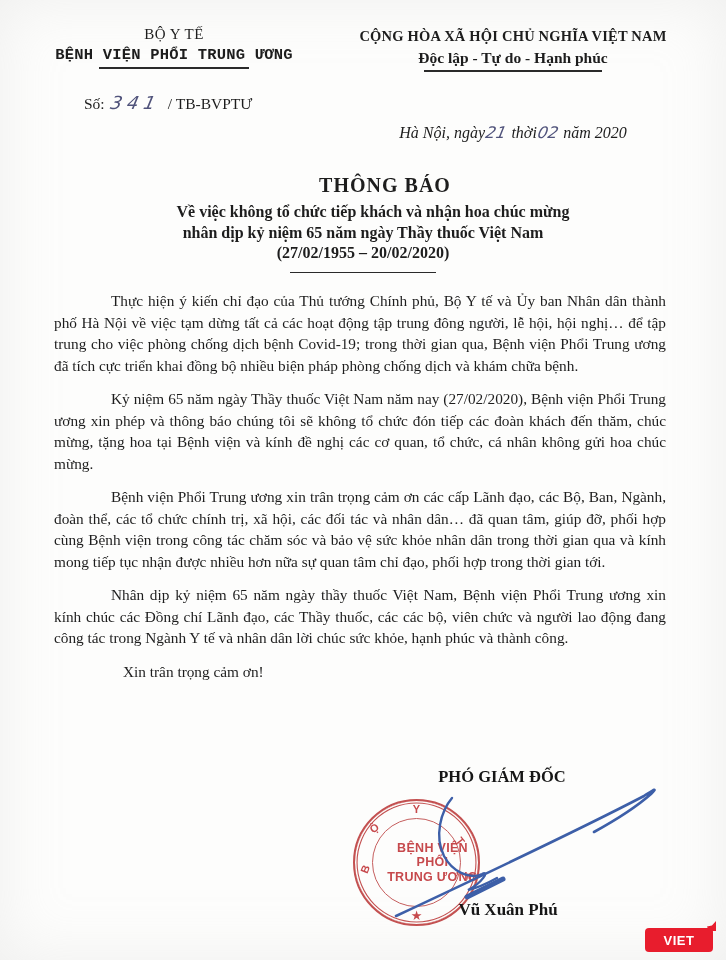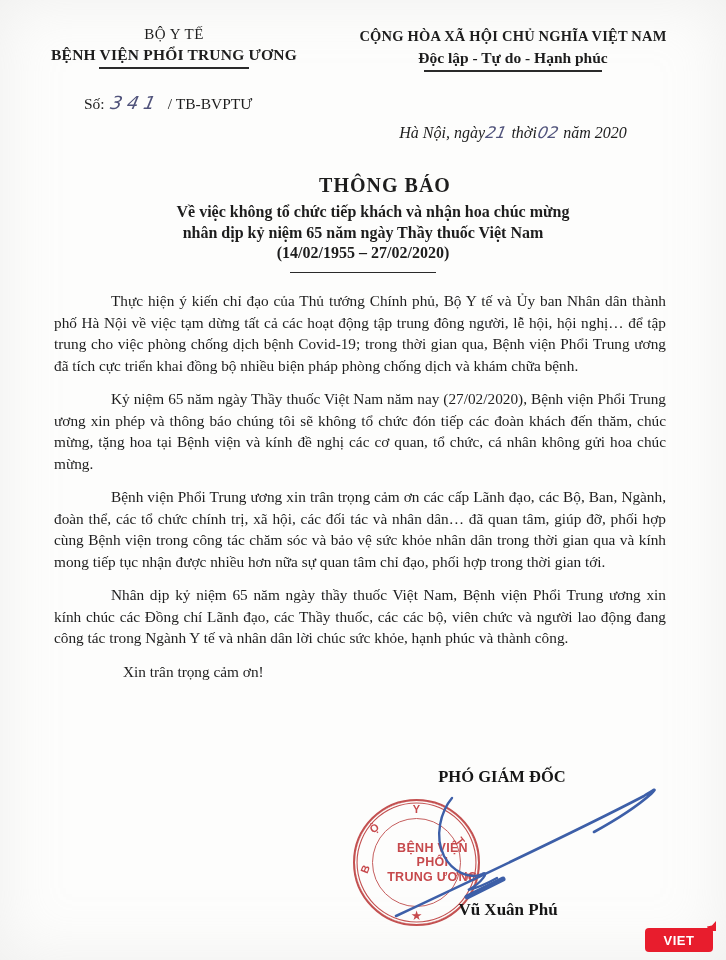--- a/index.html
+++ b/index.html
@@ -12,21 +12,21 @@
     color:#1d1d1d;
     overflow:hidden;
     box-shadow: inset 0 0 60px rgba(200,200,200,0.25);
   }
   
   .hdr-left {
     position:absolute; left:38px; top:26px; width:272px;
     text-align:center;
   }
   .hdr-left .ministry { font-size:15px; letter-spacing:0.5px; }
-  .hdr-left .org { font-weight:bold; font-size:15.5px; margin-top:3px; letter-spacing:0.2px; }
+  .hdr-left .org { font-weight:bold; font-size:15.5px; margin-top:3px; letter-spacing:0.2px;font-family:Liberation Mono, monospace; }
   .hdr-underline { width:150px; height:1.5px; background:#2a2a2a; margin:3px auto 0; }
   .doc-number {
     position:absolute; left:84px; top:92px; font-size:15.5px; white-space:nowrap;
   }
   .handwriting {
     display:inline-block;
     font-family:"DejaVu Sans", sans-serif;
     font-style:italic;
     color:#50537b;
     transform:skewX(-12deg);
@@ -142,21 +142,21 @@
   <div class="date-line">
     <span>Hà Nội, ngày</span><span class="handwriting">21</span>
     <span>thời</span><span class="handwriting">02</span>
     <span>năm 2020</span>
   </div>
 
   <div class="title-block">
     <div class="title-main">THÔNG BÁO</div>
     <div class="title-sub first">Về việc không tổ chức tiếp khách và nhận hoa chúc mừng</div>
     <div class="title-sub">nhân dịp kỷ niệm 65 năm ngày Thầy thuốc Việt Nam</div>
-    <div class="title-sub">(14/02/1955 – 27/02/2020)</div>
+    <div class="title-sub">(27/02/1955 – 20/02/2020)</div>
     <div class="title-divider"></div>
   </div>
 
   <div class="body-text">
     <p>Thực hiện ý kiến chỉ đạo của Thủ tướng Chính phủ, Bộ Y tế và Ủy ban Nhân dân thành phố Hà Nội về việc tạm dừng tất cả các hoạt động tập trung đông người, lễ hội, hội nghị… để tập trung cho việc phòng chống dịch bệnh Covid-19; trong thời gian qua, Bệnh viện Phổi Trung ương đã tích cực triển khai đồng bộ nhiều biện pháp phòng chống dịch và khám chữa bệnh.</p>
     <p>Kỷ niệm 65 năm ngày Thầy thuốc Việt Nam năm nay (27/02/2020), Bệnh viện Phổi Trung ương xin phép và thông báo chúng tôi sẽ không tổ chức đón tiếp các đoàn khách đến thăm, chúc mừng, tặng hoa tại Bệnh viện và kính đề nghị các cơ quan, tổ chức, cá nhân không gửi hoa chúc mừng.</p>
     <p>Bệnh viện Phổi Trung ương xin trân trọng cảm ơn các cấp Lãnh đạo, các Bộ, Ban, Ngành, đoàn thể, các tổ chức chính trị, xã hội, các đối tác và nhân dân… đã quan tâm, giúp đỡ, phối hợp cùng Bệnh viện trong công tác chăm sóc và bảo vệ sức khỏe nhân dân trong thời gian qua và kính mong tiếp tục nhận được nhiều hơn nữa sự quan tâm chỉ đạo, phối hợp trong thời gian tới.</p>
     <p class="last">Nhân dịp kỷ niệm 65 năm ngày thầy thuốc Việt Nam, Bệnh viện Phổi Trung ương xin kính chúc các Đồng chí Lãnh đạo, các Thầy thuốc, các các bộ, viên chức và người lao động đang công tác trong Ngành Y tế và nhân dân lời chúc sức khỏe, hạnh phúc và thành công.</p>
     <p class="closing">Xin trân trọng cảm ơn!</p>
   </div>

